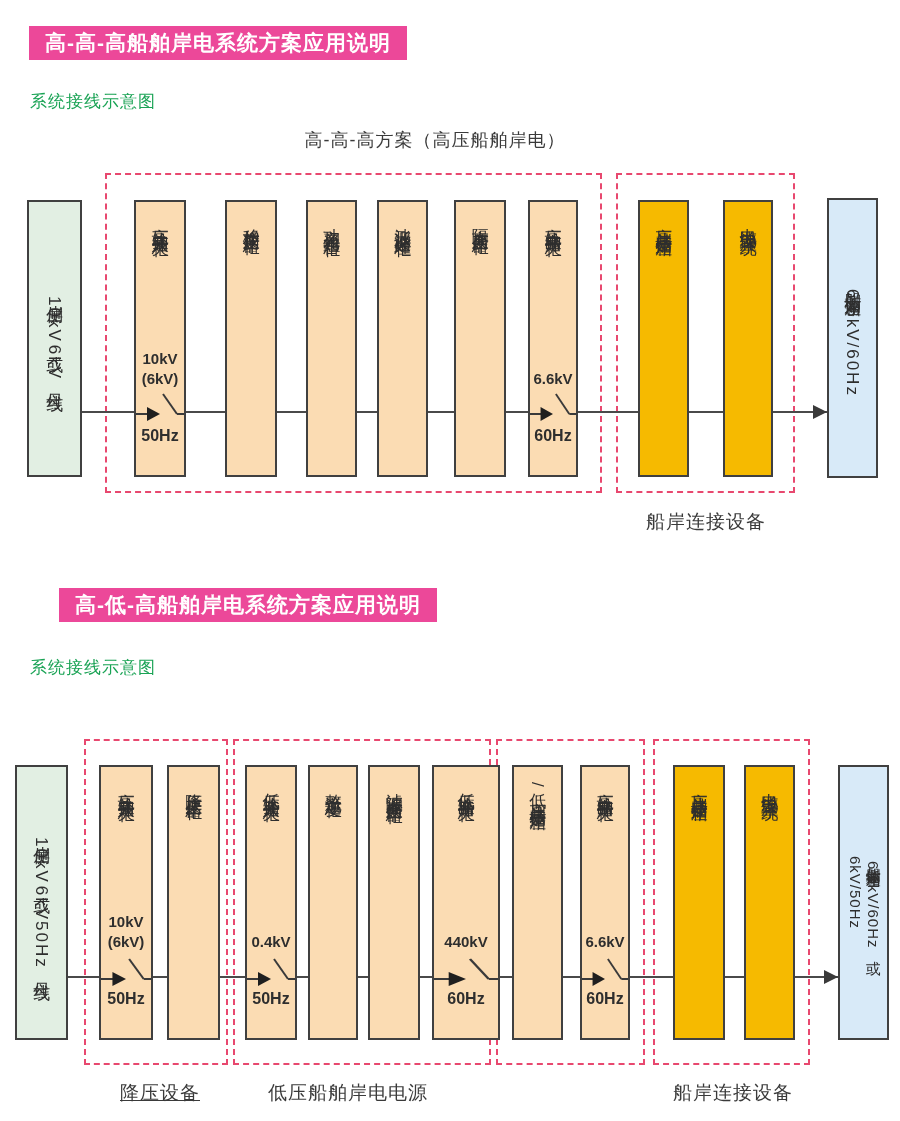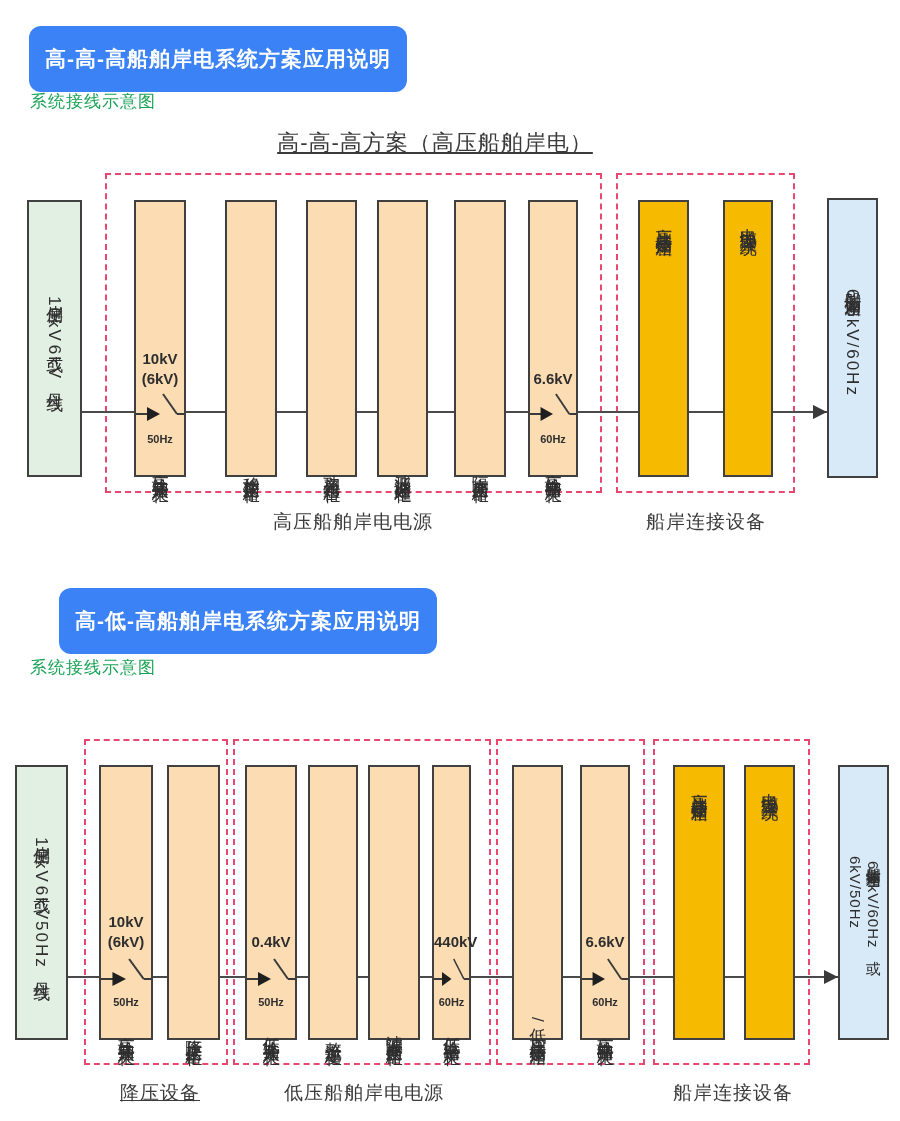--- a/index.html
+++ b/index.html
@@ -1,46 +1,46 @@
 <!DOCTYPE html>
 <html><head>
 <meta charset="utf-8">
 <style>
   html,body{margin:0;padding:0;background:#ffffff;}
   body{font-family:"Liberation Sans","DejaVu Sans",sans-serif;color:#2e2e2e;}
   #page{position:relative;width:900px;height:1121px;background:#ffffff;overflow:hidden;}
 
-  .badge{position:absolute;background:#3b82f6;color:#ffffff;font-weight:bold;
-         font-size:21px;line-height:34px;padding:16px 16px;border-radius:12px;letter-spacing:1px;}
+  .badge{position:absolute;background:#ec4899;color:#ffffff;font-weight:bold;
+         font-size:21px;line-height:34px;padding:0 16px;border-radius:0;letter-spacing:1px;}
   .subtitle{position:absolute;color:#1aa355;font-size:17px;letter-spacing:1px;}
-  .dtitle{position:absolute;font-size:22px;color:#3a3a3a;letter-spacing:1px;transform:translateX(-50%);white-space:nowrap;text-decoration:underline;}
+  .dtitle{position:absolute;font-size:18px;color:#3a3a3a;letter-spacing:1px;transform:translateX(-50%);white-space:nowrap;}
 
   .hline{position:absolute;height:2px;background:#4a4a4a;z-index:1;}
   .arrowhead{position:absolute;width:0;height:0;border-top:7px solid transparent;
              border-bottom:7px solid transparent;border-left:14px solid #3a3a3a;z-index:3;}
 
   .dashrect{position:absolute;border:2px dashed #e8486f;box-sizing:border-box;z-index:0;}
 
   .box{position:absolute;border:2px solid #404040;box-sizing:border-box;z-index:2;
        display:flex;justify-content:center;}
-  .orange{background:#fbdcb3;align-items:flex-end;}
+  .orange{background:#fbdcb3;}
   .mint{background:#e2efe3;}
   .yellow{background:#f6ba00;}
   .blue{background:#d8eaf8;}
 
   .vlabel{writing-mode:vertical-rl;text-orientation:mixed;font-size:17px;
           letter-spacing:2px;color:#2e2e2e;margin-top:13px;line-height:1.25;}
   .vcenter{align-items:center;}
   .vcenter .vlabel{margin-top:0;}
   .vcol{display:block;}
 
   .val{position:absolute;left:0;right:0;bottom:86px;text-align:center;
        font-size:15px;font-weight:600;color:#2e2e2e;line-height:1.35;z-index:4;}
   .freq{position:absolute;left:0;right:0;bottom:30px;text-align:center;
-        font-size:11px;font-weight:600;color:#2e2e2e;z-index:4;}
+        font-size:16px;font-weight:600;color:#2e2e2e;z-index:4;}
   .sw{position:absolute;left:0;top:180px;width:100%;height:44px;z-index:4;}
 
   .grouplabel{position:absolute;font-size:19px;color:#3a3a3a;letter-spacing:1px;
               transform:translateX(-50%);white-space:nowrap;}
 </style>
 </head>
 <body>
 
 <div id="page">
 
@@ -106,21 +106,20 @@
   <div class="box yellow" style="left:723px;top:200px;width:50px;height:277px;">
     <div class="vlabel">电缆管理系统</div>
   </div>
 
   <div class="box blue vcenter" style="left:827px;top:198px;width:51px;height:280px;">
     <div class="vlabel">
       <span class="vcol">船侧插座箱6.6kV/60Hz</span>
     </div>
   </div>
 
-  <div class="grouplabel" style="left:353px;top:509px;">高压船舶岸电电源</div>
   <div class="grouplabel" style="left:706px;top:509px;">船岸连接设备</div>
 
   <div class="badge" style="left:30px;top:588px;margin-left:29px;">高-低-高船舶岸电系统方案应用说明</div>
   <div class="subtitle" style="left:30px;top:656px;">系统接线示意图</div>
 
   <div class="hline" style="left:68px;top:976px;width:770px;"></div>
   <div class="arrowhead" style="left:824px;top:970px;"></div>
 
   <div class="dashrect" style="left:84px;top:739px;width:144px;height:326px;"></div>
   <div class="dashrect" style="left:233px;top:739px;width:258px;height:326px;"></div>
@@ -164,21 +163,21 @@
     <div class="freq">50Hz</div>
   </div>
 
   <div class="box orange" style="left:308px;top:765px;width:50px;height:275px;">
     <div class="vlabel">整流逆变柜</div>
   </div>
   <div class="box orange" style="left:368px;top:765px;width:52px;height:275px;">
     <div class="vlabel">滤波隔离变压器柜</div>
   </div>
 
-  <div class="box orange" style="left:432px;top:765px;width:39px;height:275px;">
+  <div class="box orange" style="left:432px;top:765px;width:68px;height:275px;">
     <div class="vlabel">低压输出开关柜</div>
     <div class="val">
       <div>440kV</div>
     </div>
     <svg class="sw" viewBox="0 0 48 44" preserveAspectRatio="none">
       <line x1="0" y1="32" x2="12" y2="32" stroke="#3a3a3a" stroke-width="2"></line>
       <polygon points="11,25 24,32 11,39" fill="#1f1f1f"></polygon>
       <line x1="27" y1="12" x2="41" y2="32" stroke="#3a3a3a" stroke-width="2"></line>
       <line x1="41" y1="32" x2="48" y2="32" stroke="#3a3a3a" stroke-width="2"></line>
     </svg>
@@ -211,17 +210,17 @@
   </div>
 
   <div class="box blue vcenter" style="left:838px;top:765px;width:51px;height:275px;">
     <div class="vlabel" style="font-size:15px;letter-spacing:1px;">
       <span class="vcol">船侧插座箱6.6kV/60Hz或</span>
       <span class="vcol">6kV/50Hz</span>
     </div>
   </div>
 
   <div class="grouplabel" style="left:160px;top:1080px;text-decoration:underline;">降压设备</div>
-  <div class="grouplabel" style="left:364px;top:1080px;">低压船舶岸电电源</div>
+  <div class="grouplabel" style="left:348px;top:1080px;">低压船舶岸电电源</div>
   <div class="grouplabel" style="left:572px;top:1127px;">升压设备</div>
   <div class="grouplabel" style="left:733px;top:1080px;">船岸连接设备</div>
 
 </div>
 
 </body></html>

